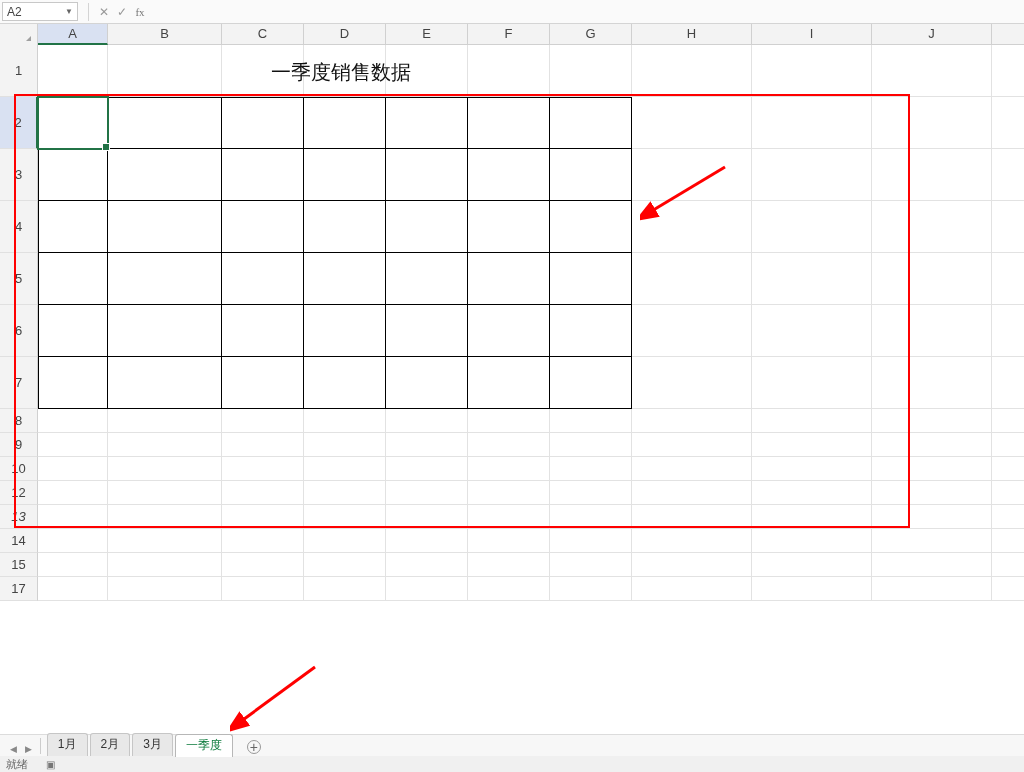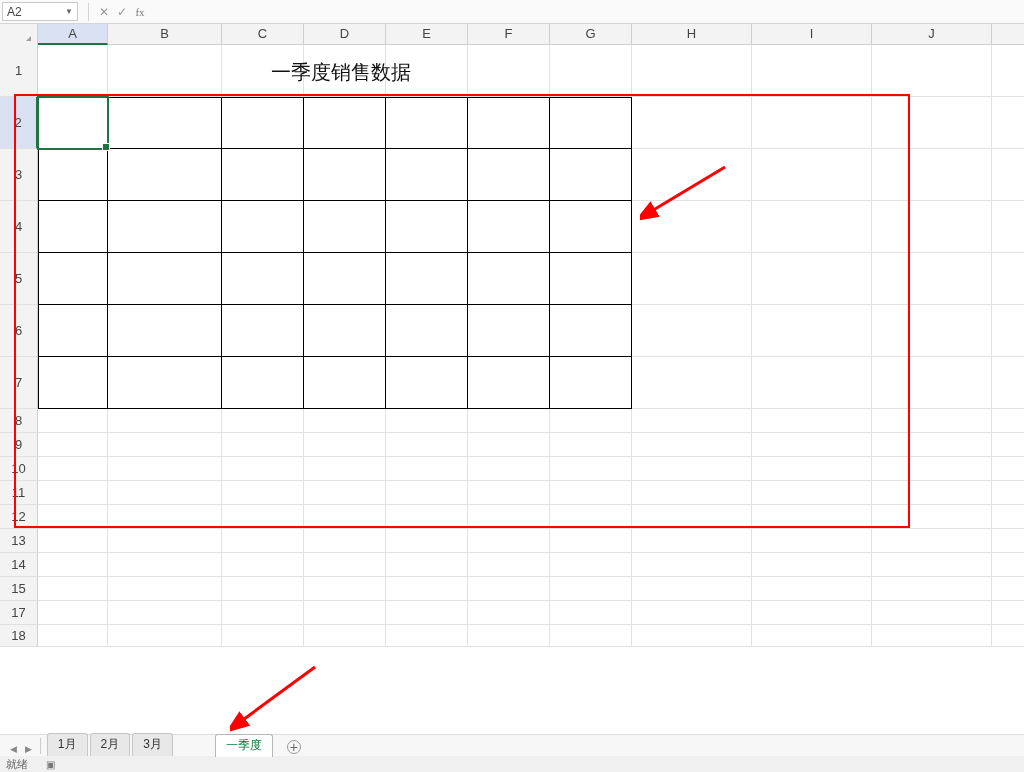--- a/index.html
+++ b/index.html
@@ -115,21 +115,21 @@
 .tab-nav {
   display:flex; gap: 8px; color:#888; padding:0 8px 2px 2px;
 }
 .tab-nav span { font-size:9px; cursor:default; }
 .tab-sep { width:1px; height:16px; background:#ccc; margin:0 6px 2px 0; }
 .tab {
   padding: 2px 10px 3px; border:1px solid #c6c6c6; border-bottom:none;
   background:#e8e8e8; margin-right:2px; color:#333; cursor:default;
   border-radius: 3px 3px 0 0;
 }
-.tab.active { background:#fff; color:#0a7a3b; border-color:#b7b7b7; position:relative; top:1px;margin-left:40px; }
+.tab.active { background:#fff; color:#0a7a3b; border-color:#b7b7b7; position:relative; top:1px; }
 .tab-add {
   width:22px; height:18px; margin-left:8px; display:flex; align-items:center; justify-content:center;
   color:#666; font-size:14px;
 }
 .tab-add span { display:inline-block; width:14px; height:14px; border:1px solid #999; border-radius:50%; text-align:center; line-height:12px; }
 
 
 .status-bar { height: 16px; background:#f0f0f0; font-size:11px; color:#666; padding-left:6px; display:flex; align-items:center; }
 .status-bar .icon { margin-left:18px; font-size:10px; color:#777; }
 </style>
@@ -298,49 +298,35 @@
         <div class="cell" style="width: 82px; height: 24px;"></div>
         <div class="cell" style="width: 82px; height: 24px;"></div>
         <div class="cell" style="width: 82px; height: 24px;"></div>
         <div class="cell" style="width: 82px; height: 24px;"></div>
         <div class="cell" style="width: 120px; height: 24px;"></div>
         <div class="cell" style="width: 120px; height: 24px;"></div>
         <div class="cell" style="width: 120px; height: 24px;"></div>
         <div class="cell" style="width: 120px; height: 24px;"></div>
       </div>
       <div class="row" style="height: 24px;">
-        <div class="row-head" style="height: 24px;">11</div>
-        <div class="cell" style="width: 70px; height: 24px;"></div>
-        <div class="cell" style="width: 114px; height: 24px;"></div>
-        <div class="cell" style="width: 82px; height: 24px;"></div>
-        <div class="cell" style="width: 82px; height: 24px;"></div>
-        <div class="cell" style="width: 82px; height: 24px;"></div>
-        <div class="cell" style="width: 82px; height: 24px;"></div>
-        <div class="cell" style="width: 82px; height: 24px;"></div>
-        <div class="cell" style="width: 120px; height: 24px;"></div>
-        <div class="cell" style="width: 120px; height: 24px;"></div>
-        <div class="cell" style="width: 120px; height: 24px;"></div>
-        <div class="cell" style="width: 120px; height: 24px;"></div>
-      </div>
-      <div class="row" style="height: 24px;">
         <div class="row-head" style="height: 24px;">12</div>
         <div class="cell" style="width: 70px; height: 24px;"></div>
         <div class="cell" style="width: 114px; height: 24px;"></div>
         <div class="cell" style="width: 82px; height: 24px;"></div>
         <div class="cell" style="width: 82px; height: 24px;"></div>
         <div class="cell" style="width: 82px; height: 24px;"></div>
         <div class="cell" style="width: 82px; height: 24px;"></div>
         <div class="cell" style="width: 82px; height: 24px;"></div>
         <div class="cell" style="width: 120px; height: 24px;"></div>
         <div class="cell" style="width: 120px; height: 24px;"></div>
         <div class="cell" style="width: 120px; height: 24px;"></div>
         <div class="cell" style="width: 120px; height: 24px;"></div>
       </div>
       <div class="row" style="height: 24px;">
-        <div class="row-head" style="height: 24px;">13</div>
+        <div class="row-head" style="height: 24px; font-style: italic;">13</div>
         <div class="cell" style="width: 70px; height: 24px;"></div>
         <div class="cell" style="width: 114px; height: 24px;"></div>
         <div class="cell" style="width: 82px; height: 24px;"></div>
         <div class="cell" style="width: 82px; height: 24px;"></div>
         <div class="cell" style="width: 82px; height: 24px;"></div>
         <div class="cell" style="width: 82px; height: 24px;"></div>
         <div class="cell" style="width: 82px; height: 24px;"></div>
         <div class="cell" style="width: 120px; height: 24px;"></div>
         <div class="cell" style="width: 120px; height: 24px;"></div>
         <div class="cell" style="width: 120px; height: 24px;"></div>
@@ -380,34 +366,20 @@
         <div class="cell" style="width: 114px; height: 24px;"></div>
         <div class="cell" style="width: 82px; height: 24px;"></div>
         <div class="cell" style="width: 82px; height: 24px;"></div>
         <div class="cell" style="width: 82px; height: 24px;"></div>
         <div class="cell" style="width: 82px; height: 24px;"></div>
         <div class="cell" style="width: 82px; height: 24px;"></div>
         <div class="cell" style="width: 120px; height: 24px;"></div>
         <div class="cell" style="width: 120px; height: 24px;"></div>
         <div class="cell" style="width: 120px; height: 24px;"></div>
         <div class="cell" style="width: 120px; height: 24px;"></div>
-      </div>
-      <div class="row" style="height: 22px;">
-        <div class="row-head" style="height: 22px;">18</div>
-        <div class="cell" style="width: 70px; height: 22px;"></div>
-        <div class="cell" style="width: 114px; height: 22px;"></div>
-        <div class="cell" style="width: 82px; height: 22px;"></div>
-        <div class="cell" style="width: 82px; height: 22px;"></div>
-        <div class="cell" style="width: 82px; height: 22px;"></div>
-        <div class="cell" style="width: 82px; height: 22px;"></div>
-        <div class="cell" style="width: 82px; height: 22px;"></div>
-        <div class="cell" style="width: 120px; height: 22px;"></div>
-        <div class="cell" style="width: 120px; height: 22px;"></div>
-        <div class="cell" style="width: 120px; height: 22px;"></div>
-        <div class="cell" style="width: 120px; height: 22px;"></div>
       </div>
     </div>
 
   <div class="title-overlay" id="titleOverlay" style="left: 255px; top: 35px; margin-left: 16px;">一季度销售数据</div>
   <div class="active-cell" id="activeCell" style="left: 37px; top: 72px; width: 72px; height: 54px;"></div>
 
   <div class="anno-rect" id="annoRect" style="left: 14px; top: 70px; width: 896px; height: 434px;"></div>
   <svg class="anno-arrow" id="annoArrow1" width="90" height="60" style="left: 640px; top: 138px;">
     <defs>
         <marker id="ah1" markerWidth="10" markerHeight="10" refX="2" refY="3" orient="auto">

